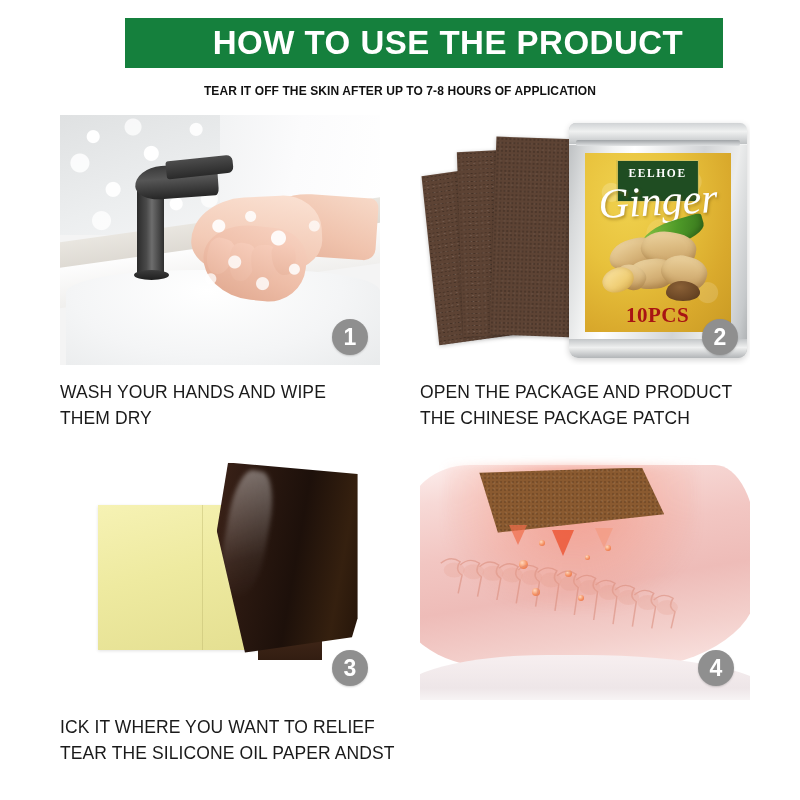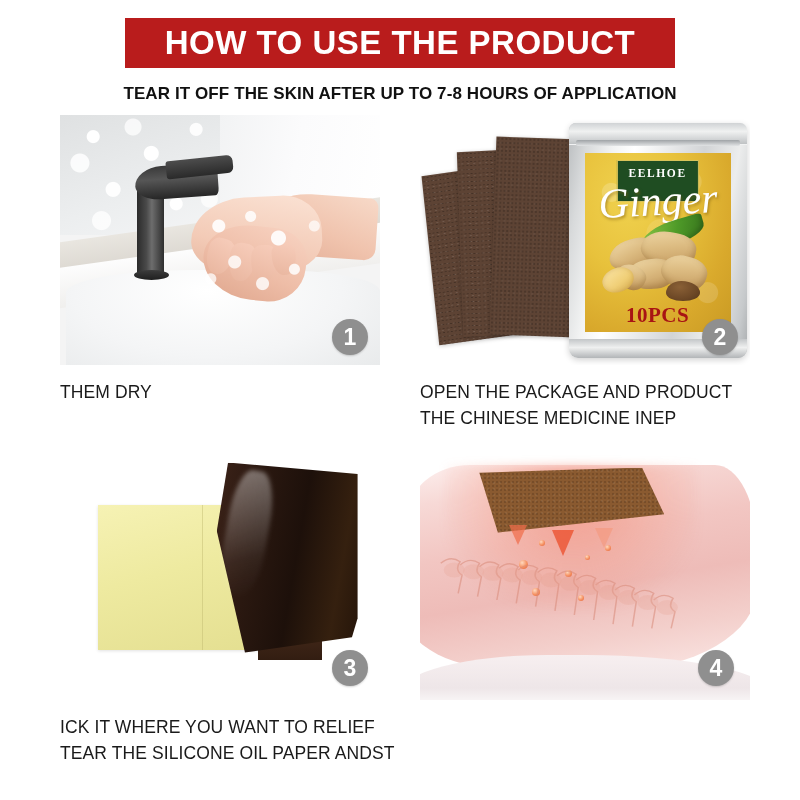--- a/index.html
+++ b/index.html
@@ -16,43 +16,44 @@
     -webkit-font-smoothing: antialiased;
   }
 
   
   .header-banner {
     position: absolute;
     left: 125px;
     top: 18px;
     width: 550px;
     height: 50px;
-    background: #b91c1c;
+    background: #15803d;
     display: flex;
     align-items: center;
     justify-content: center;
+    padding-left: 48px;
   }
   .header-title {
     color: #ffffff;
     font-family: "Liberation Sans", sans-serif;
     font-weight: bold;
     font-size: 33px;
     letter-spacing: 0.5px;
     white-space: nowrap;
   }
   .subtitle {
     position: absolute;
     left: 0;
     top: 84px;
     width: 800px;
     text-align: center;
     color: #111111;
     font-family: "Liberation Sans", sans-serif;
     font-weight: bold;
-    font-size: 17px;
+    font-size: 12px;
     letter-spacing: 0.1px;
     white-space: nowrap;
   }
 
   
   .steps-grid {
     position: absolute;
     left: 0;
     top: 115px;
     width: 800px;
@@ -435,20 +436,21 @@
           <div class="finger f1"></div>
           <div class="finger f2"></div>
           <div class="finger f3"></div>
           <div class="finger f4"></div>
           <div class="suds"></div>
         </div>
       </div>
       <div class="step-badge" style="right:12px;bottom:10px;">1</div>
     </div>
     <div class="caption">
+      <span class="cap-line">WASH YOUR HANDS AND WIPE</span>
       <span class="cap-line">THEM DRY</span>
     </div>
   </div>
 
   <div class="step-cell cell-2">
     <div class="photo photo-2">
       <div class="pack-scene">
         <div class="sheet sheet-a"></div>
         <div class="sheet sheet-b"></div>
         <div class="sheet sheet-c"></div>
@@ -472,21 +474,21 @@
               <div class="g-powder"></div>
             </div>
             <div class="pcs-text">10PCS</div>
           </div>
         </div>
       </div>
       <div class="step-badge" style="right:12px;bottom:10px;">2</div>
     </div>
     <div class="caption">
       <span class="cap-line">OPEN THE PACKAGE AND PRODUCT</span>
-      <span class="cap-line">THE CHINESE MEDICINE INEP</span>
+      <span class="cap-line">THE CHINESE PACKAGE PATCH</span>
     </div>
   </div>
 
   <div class="step-cell cell-3">
     <div class="photo photo-3">
       <div class="patch-scene">
         <div class="silicone-paper"></div>
         <div class="patch-under"></div>
         <div class="patch-dark"></div>
         <div class="patch-gloss"></div>

